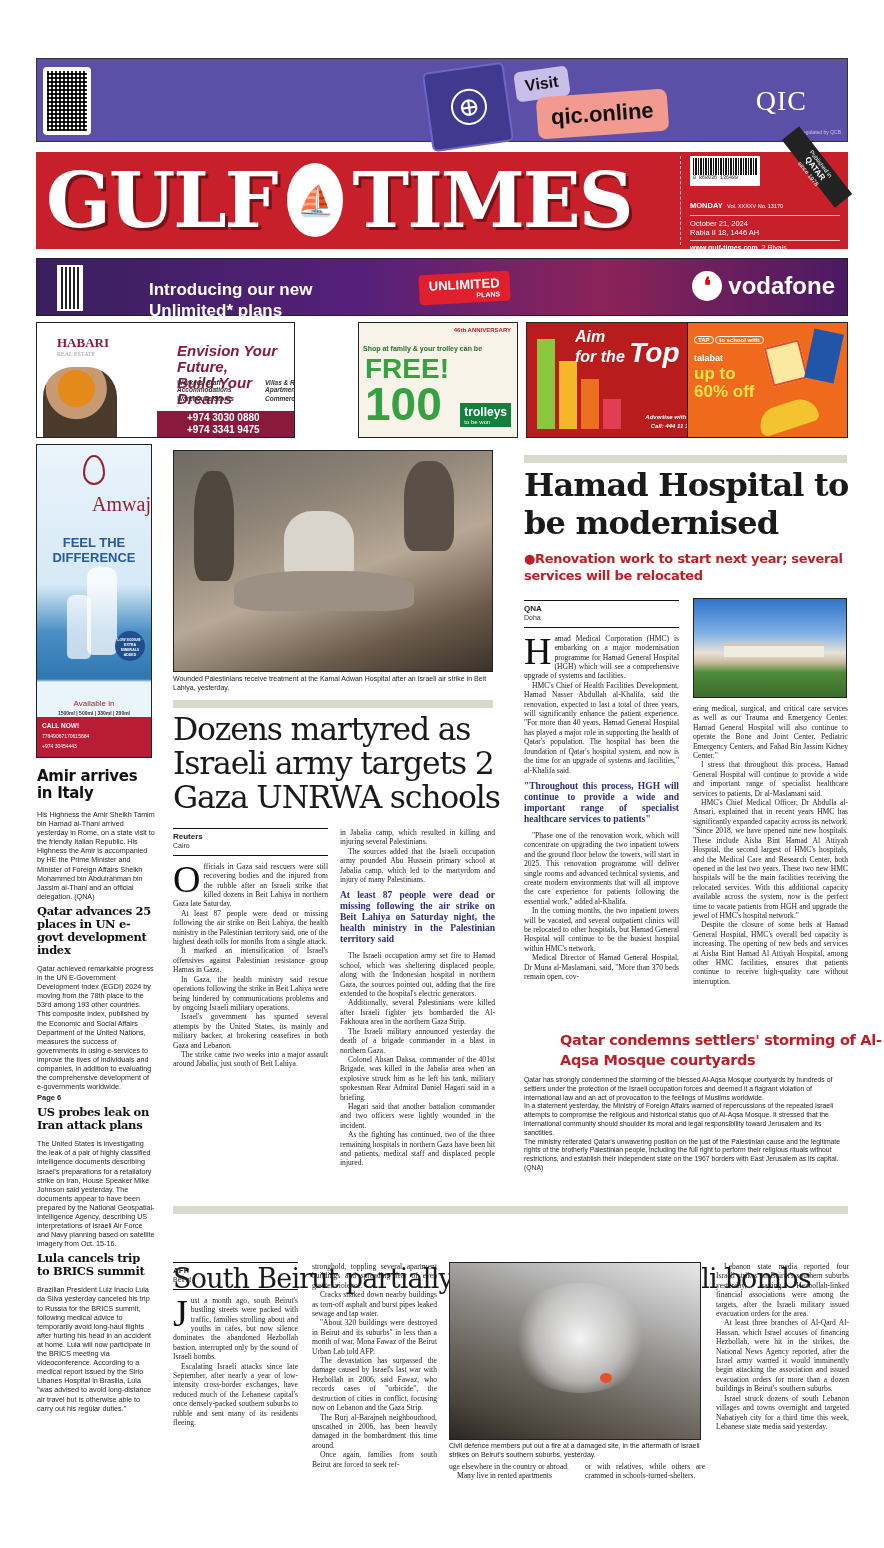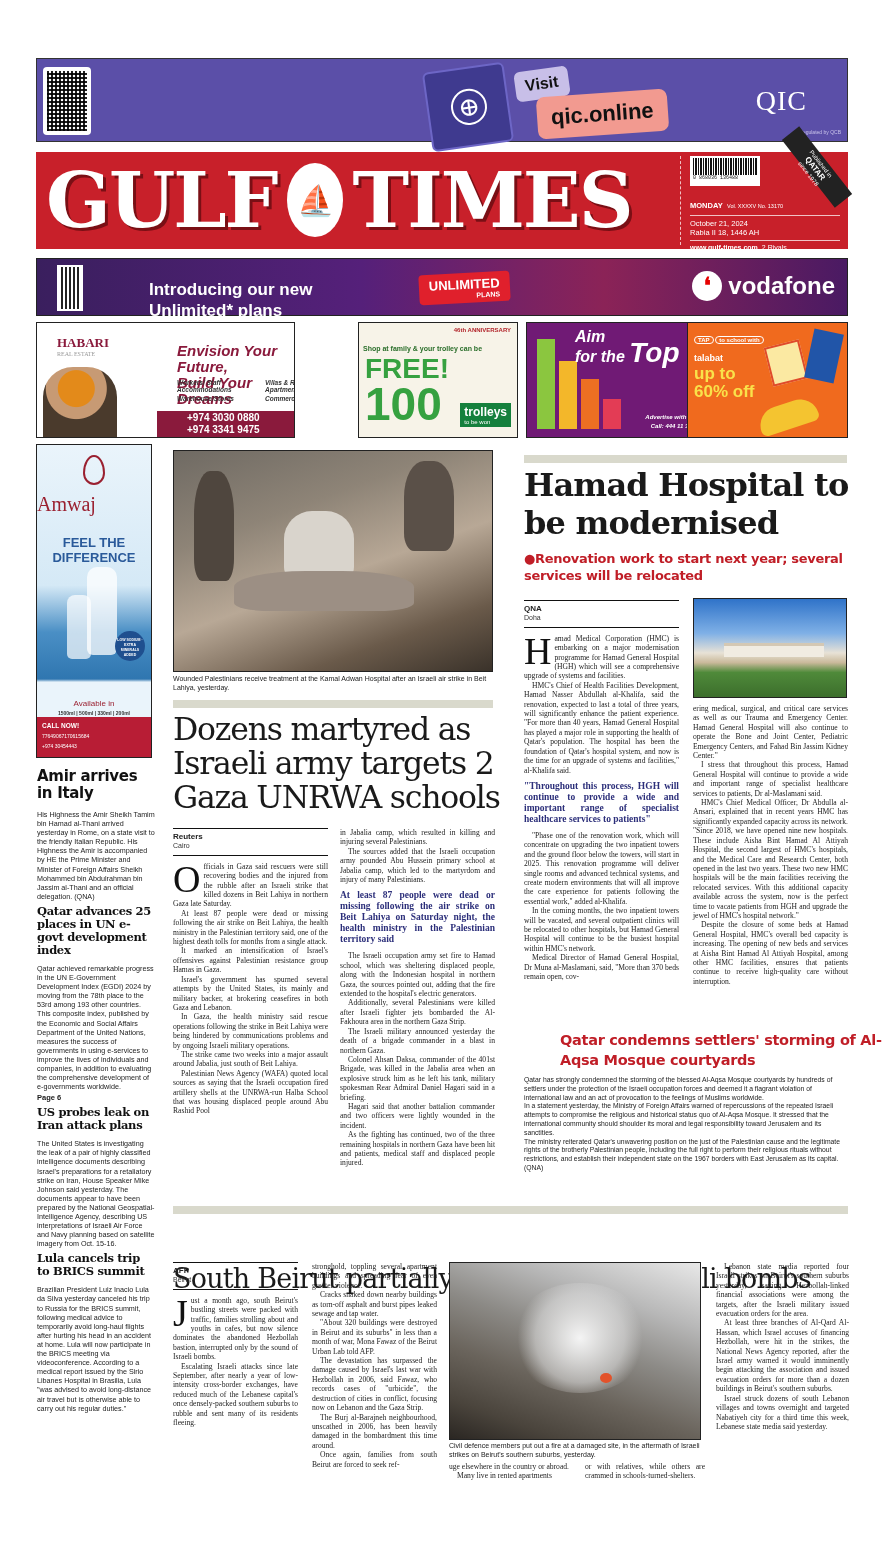--- a/index.html
+++ b/index.html
@@ -65,38 +65,38 @@
   #habari-ad .h1 { position: absolute; left: 140px; top: 20px; color: #8a1a3c; font-family: "Liberation Sans", sans-serif; font-style: italic; font-weight: bold; font-size: 15px; line-height: 16px; }
   #habari-ad .items { position: absolute; left: 140px; top: 56px; width: 170px; display: grid; grid-template-columns: 1fr 1fr; column-gap: 6px; row-gap: 2px; font-family: "Liberation Sans", sans-serif; font-style: italic; font-weight: bold; font-size: 6.5px; color: #333; }
   #habari-ad .contact { position: absolute; left: 120px; bottom: 0; right: 0; height: 26px; background: #8a1a3c; color: #fff; font-family: "Liberation Sans", sans-serif; font-weight: bold; font-size: 10px; line-height: 12px; padding: 1px 0 0 30px; }
   #family-ad { left: 358px; width: 160px; background: #f7f3e8; }
   #family-ad .tagline { position: absolute; left: 4px; top: 22px; font-family: "Liberation Sans", sans-serif; font-size: 7px; font-weight: bold; color: #2a6e2a; }
   #family-ad .anniv { position: absolute; right: 6px; top: 4px; font-family: "Liberation Sans", sans-serif; font-size: 6px; color: #b2242a; font-weight: bold; }
   #family-ad .free { position: absolute; left: 6px; top: 30px; font-family: "Liberation Sans", sans-serif; font-weight: bold; font-size: 28px; color: #36a140; }
   #family-ad .hundred { position: absolute; left: 6px; top: 56px; font-family: "Liberation Sans", sans-serif; font-weight: bold; font-size: 46px; line-height: 50px; color: #36a140; }
   #family-ad .trolleys { position: absolute; right: 6px; bottom: 10px; background: #15803d; color: #fff; font-family: "Liberation Sans", sans-serif; font-weight: bold; font-size: 12px; padding: 2px 4px; }
   #family-ad .trolleys small { display: block; font-size: 6px; font-weight: normal; }
-  #aim-ad { left: 526px; width: 176px; background: #701a75; }
+  #aim-ad { left: 526px; width: 176px; background: #b91c1c; }
   #aim-ad .bars { position: absolute; left: 10px; bottom: 8px; display: flex; align-items: flex-end; gap: 4px; }
   #aim-ad .bars div { width: 18px; }
   #aim-ad .h1 { position: absolute; left: 48px; top: 6px; color: #fff; font-family: "Liberation Sans", sans-serif; font-style: italic; font-weight: bold; font-size: 16px; line-height: 16px; }
   #aim-ad .h1 b { font-size: 28px; }
   #aim-ad .cta { position: absolute; right: 6px; bottom: 6px; color: #fff; font-family: "Liberation Sans", sans-serif; font-style: italic; font-weight: bold; font-size: 6px; text-align: right; line-height: 9px; }
   #talabat-ad { left: 687px; width: 161px; background: #f06a1e; }
   #talabat-ad .tap { position: absolute; left: 6px; top: 14px; color: #fff; font-family: "Liberation Sans", sans-serif; font-size: 6px; }
   #talabat-ad .tap span { border: 1px solid #fff; border-radius: 6px; padding: 0 3px; font-weight: bold; }
   #talabat-ad .brand { position: absolute; left: 6px; top: 30px; color: #fff; font-family: "Liberation Sans", sans-serif; font-weight: bold; font-size: 9px; }
   #talabat-ad .deal { position: absolute; left: 6px; top: 42px; color: #f9e24a; font-family: "Liberation Sans", sans-serif; font-weight: bold; font-size: 17px; line-height: 18px; }
   #talabat-ad .banana { position: absolute; left: 70px; bottom: 8px; width: 60px; height: 26px; border-radius: 30px 30px 10px 10px; background: #f4c430; transform: rotate(-18deg); }
   #talabat-ad .box { position: absolute; right: 8px; top: 8px; width: 30px; height: 50px; background: #2155a8; transform: rotate(12deg); }
   #talabat-ad .box2 { position: absolute; left: 80px; top: 20px; width: 36px; height: 40px; background: #fbe9a2; transform: rotate(-14deg); border: 2px solid #e04b2a; }
 
   
   #amwaj-ad { left: 36px; top: 444px; width: 116px; height: 314px; border: 1px solid #222; background: linear-gradient(180deg,#eaf4fb 0%,#d5e9f6 45%,#4a8fc5 60%,#2f76b0 75%,#eaf4fb 76%); overflow: hidden; }
-  #amwaj-ad .brand { position: absolute; left: 0; right: 0; top: 48px; text-align: left; color: #9a2030; font-family: "Liberation Serif", serif; font-size: 20px; }
+  #amwaj-ad .brand { position: absolute; left: 0; right: 0; top: 48px; text-align: right; color: #9a2030; font-family: "Liberation Serif", serif; font-size: 20px; }
   #amwaj-ad .drop { position: absolute; left: 46px; top: 10px; width: 22px; height: 30px; border: 2px solid #9a2030; border-radius: 50% 50% 50% 50% / 60% 60% 40% 40%; }
   #amwaj-ad .tag { position: absolute; left: 0; right: 0; top: 90px; text-align: center; color: #2a5a9a; font-family: "Liberation Sans", sans-serif; font-weight: bold; font-size: 13px; line-height: 15px; }
   #amwaj-ad .bottle { position: absolute; left: 50px; top: 122px; width: 30px; height: 88px; background: rgba(255,255,255,0.75); border-radius: 10px 10px 6px 6px; }
   #amwaj-ad .bottle2 { position: absolute; left: 30px; top: 150px; width: 24px; height: 64px; background: rgba(255,255,255,0.7); border-radius: 8px 8px 5px 5px; }
   #amwaj-ad .seal { position: absolute; right: 6px; top: 186px; width: 30px; height: 30px; border-radius: 50%; background: #1f4f8f; color: #fff; font-family: "Liberation Sans", sans-serif; font-size: 3.5px; font-weight: bold; text-align: center; padding-top: 7px; line-height: 5px; }
   #amwaj-ad .avail { position: absolute; left: 0; right: 0; top: 254px; text-align: center; color: #9a2030; font-family: "Liberation Sans", sans-serif; font-size: 8px; }
   #amwaj-ad .sizes { position: absolute; left: 0; right: 0; top: 265px; text-align: center; color: #333; font-family: "Liberation Sans", sans-serif; font-size: 5px; font-weight: bold; }
   #amwaj-ad .call { position: absolute; left: 0; right: 0; bottom: 0; height: 40px; background: #b81d35; color: #fff; font-family: "Liberation Sans", sans-serif; padding: 4px 5px; font-size: 5px; line-height: 10px; }
   #amwaj-ad .call b { font-size: 6.5px; }
 
@@ -300,24 +300,23 @@
 <div id="gaza-headline" class="abs">Dozens martyred as Israeli army targets 2 Gaza UNRWA schools</div>
 
 <div id="gaza-col1" class="abs body-text">
   <div class="byline">
     <div class="agency">Reuters</div>
     <div class="place">Cairo</div>
   </div>
   <p class="noindent"><span class="dropcap">O</span><span>fficials in Gaza said rescuers were still recovering bodies and the injured from the rubble after an Israeli strike that killed dozens in Beit Lahiya in northern Gaza late Saturday.</span></p>
   <p>At least 87 people were dead or missing following the air strike on Beit Lahiya, the health ministry in the Palestinian territory said, one of the highest death tolls for months from a single attack.</p>
   <p>It marked an intensification of Israel's offensives against Palestinian resistance group Hamas in Gaza.</p>
+  <p>In Gaza, the health ministry said rescue operations following the strike in Beit Lahiya were being hindered by communications problems and by ongoing Israeli military operations.</p>
   <p>Israel's government has spurned several attempts by the United States, its mainly and military backer, at brokering ceasefires in both Gaza and Lebanon.</p>
-  <p>In Gaza, the health ministry said rescue operations following the strike in Beit Lahiya were being hindered by communications problems and by ongoing Israeli military operations.</p>
   <p>The strike came two weeks into a major assault around Jabalia, just south of Beit Lahiya.</p>
-  <p>Palestinian News Agency (WAFA) quoted local sources as saying that the Israeli occupation fired artillery shells at the UNRWA-run Halba School that was housing displaced people around Abu Rashid Pool</p>
 </div>
 
 <div id="gaza-col2" class="abs body-text">
   <p class="noindent">in Jabalia camp, which resulted in killing and injuring several Palestinians.</p>
   <p>The sources added that the Israeli occupation army pounded Abu Hussein primary school at Jabalia camp, which led to the martyrdom and injury of many Palestinians.</p>
   <div class="pullquote">At least 87 people were dead or missing following the air strike on Beit Lahiya on Saturday night, the health ministry in the Palestinian territory said</div>
   <p>The Israeli occupation army set fire to Hamad school, which was sheltering displaced people, along with the Indonesian hospital in northern Gaza, the sources pointed out, adding that the fire extended to the hospital's electric generators.</p>
   <p>Additionally, several Palestinians were killed after Israeli fighter jets bombarded the Al-Fakhoura area in the northern Gaza Strip.</p>
   <p>The Israeli military announced yesterday the death of a brigade commander in a blast in northern Gaza.</p>
   <p>Colonel Ahsan Daksa, commander of the 401st Brigade, was killed in the Jabalia area when an explosive struck him as he left his tank, military spokesman Rear Admiral Daniel Hagari said in a briefing.</p>

